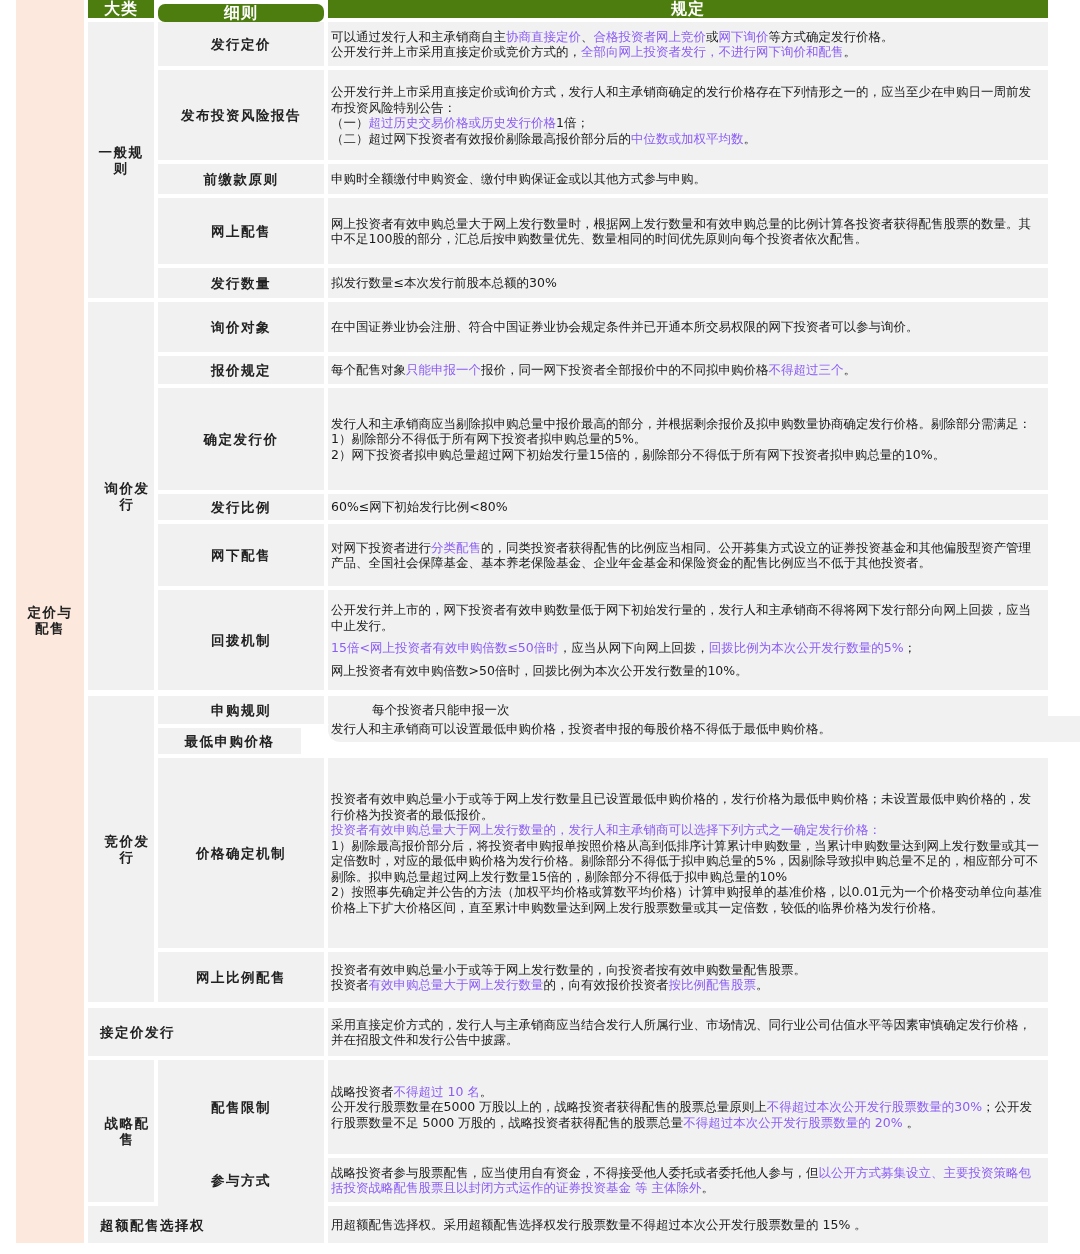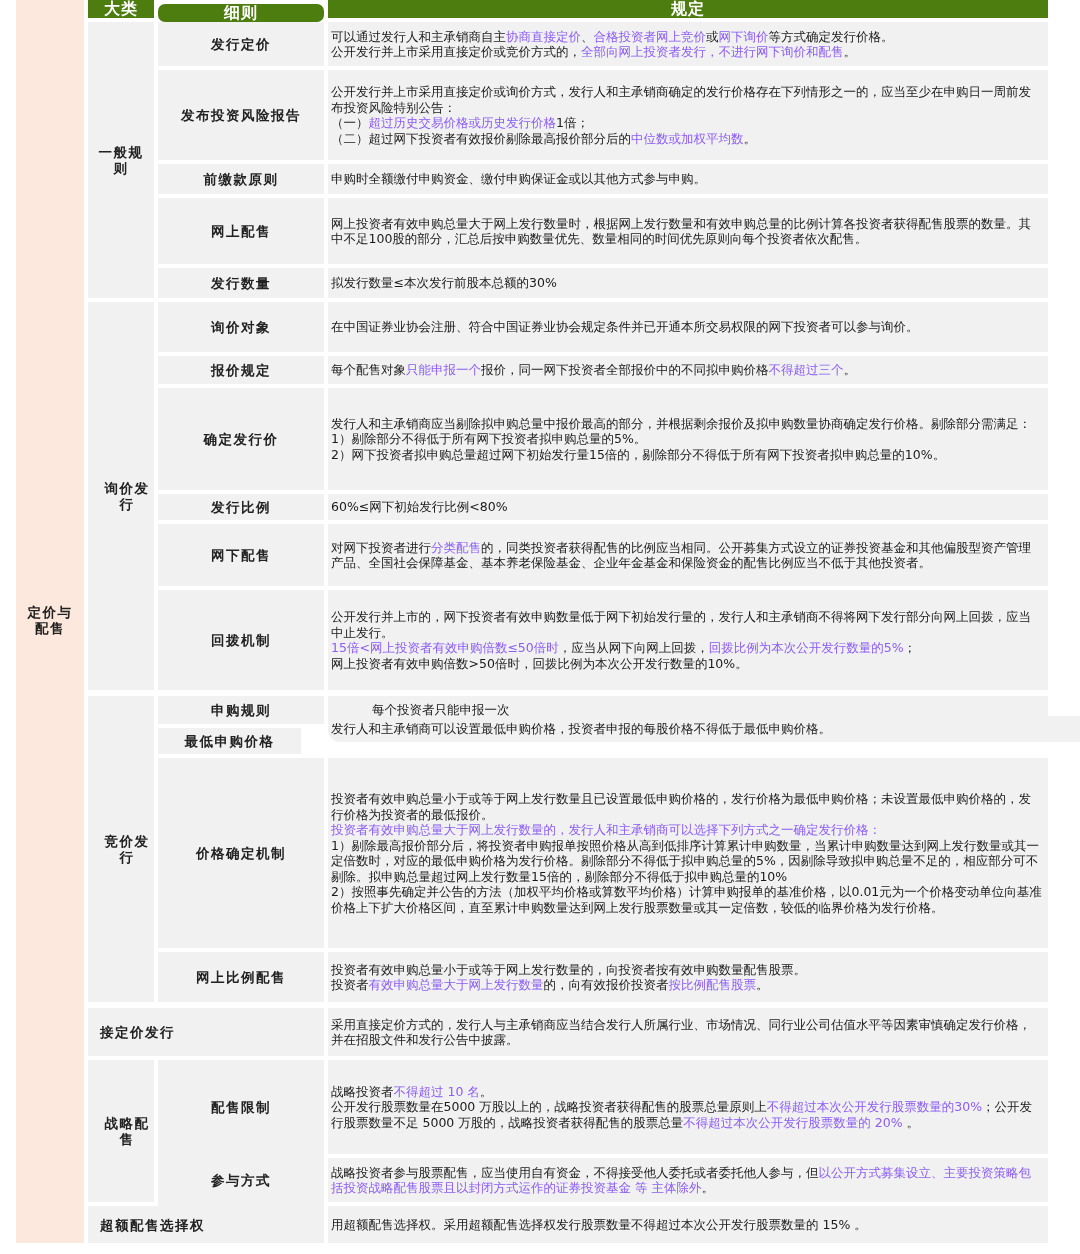--- a/index.html
+++ b/index.html
@@ -98,21 +98,21 @@
 <div class="abs cell rule" style="left:328px;top:494px;width:720px;height:26px;">
     <p><span>60%≤网下初始发行比例&lt;80%</span></p>
   </div>
 
 <div class="abs cell lbl" style="left:158px;top:524px;width:166px;height:62px;">网下配售</div>
 <div class="abs cell rule" style="left:328px;top:524px;width:720px;height:62px;">
     <p><span>对网下投资者进行</span><span class="red">分类配售</span><span>的，同类投资者获得配售的比例应当相同。公开募集方式设立的证券投资基金和其他偏股型资产管理产品、全国社会保障基金、基本养老保险基金、企业年金基金和保险资金的配售比例应当不低于其他投资者。</span></p>
   </div>
 
 <div class="abs cell lbl" style="left:158px;top:590px;width:166px;height:100px;">回拨机制</div>
-<div class="abs cell rule" style="left:328px;top:590px;width:720px;height:100px;">
+<div class="abs cell rule" style="left:328px;top:590px;width:720px;height:100px;gap:7px;">
     <p><span>公开发行并上市的，网下投资者有效申购数量低于网下初始发行量的，发行人和主承销商不得将网下发行部分向网上回拨，应当中止发行。</span></p>
     <p><span class="red">15倍&lt;网上投资者有效申购倍数≤50倍时</span><span>，应当从网下向网上回拨，</span><span class="red">回拨比例为本次公开发行数量的5%</span><span>；</span></p>
     <p><span>网上投资者有效申购倍数&gt;50倍时，回拨比例为本次公开发行数量的10%。</span></p>
   </div>
 
 <div class="abs cell lbl" style="left:158px;top:696px;width:166px;height:28px;">申购规则</div>
 <div class="abs cell rule" style="left:328px;top:696px;width:720px;height:28px;padding-left:44px;">
     <p><span>每个投资者只能申报一次</span></p>
   </div>
 

